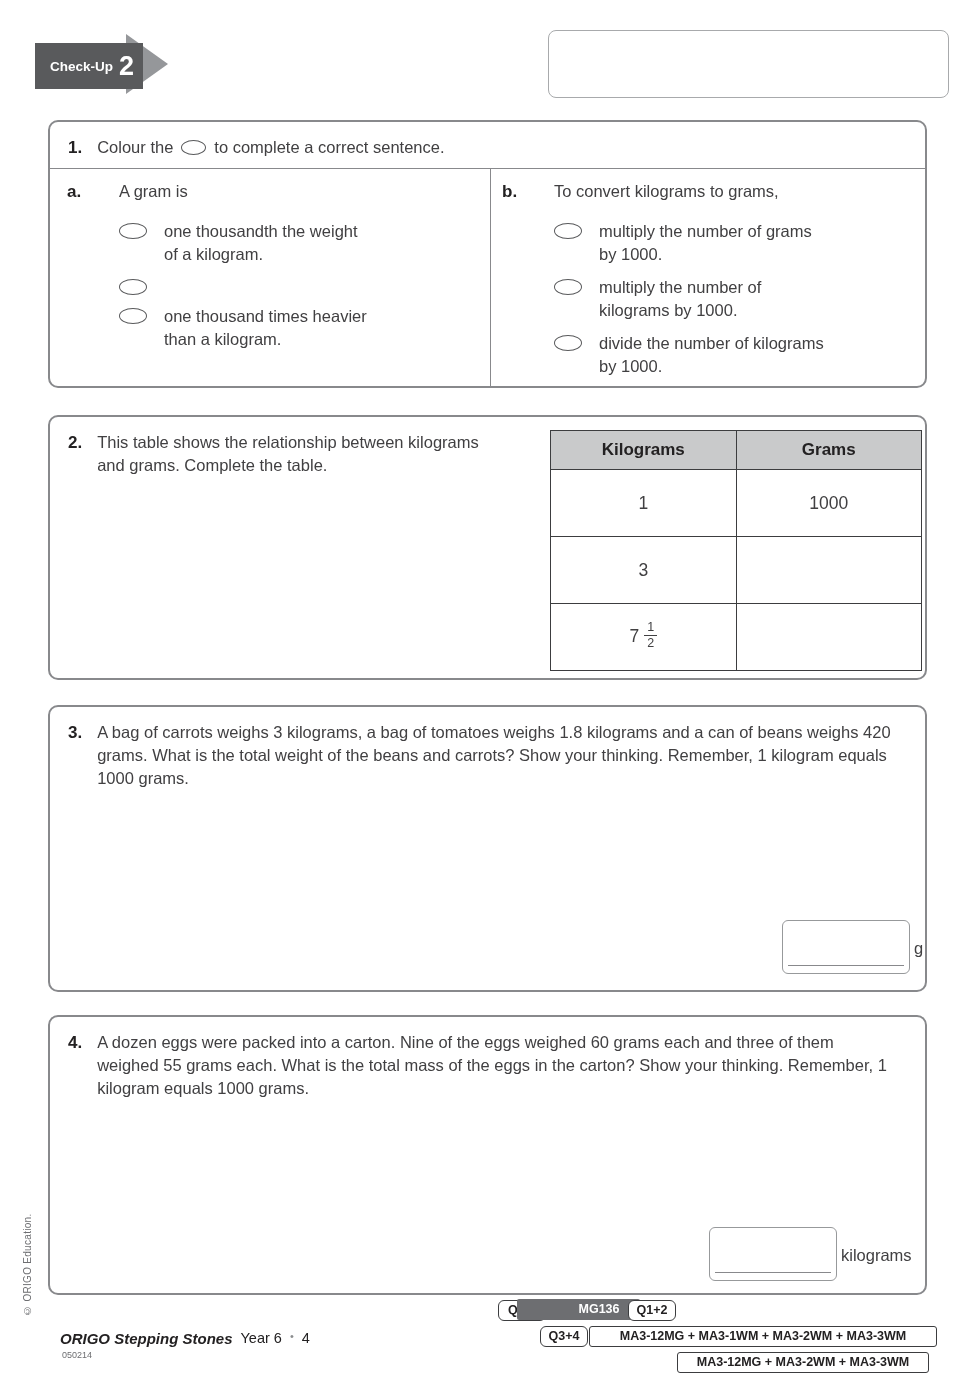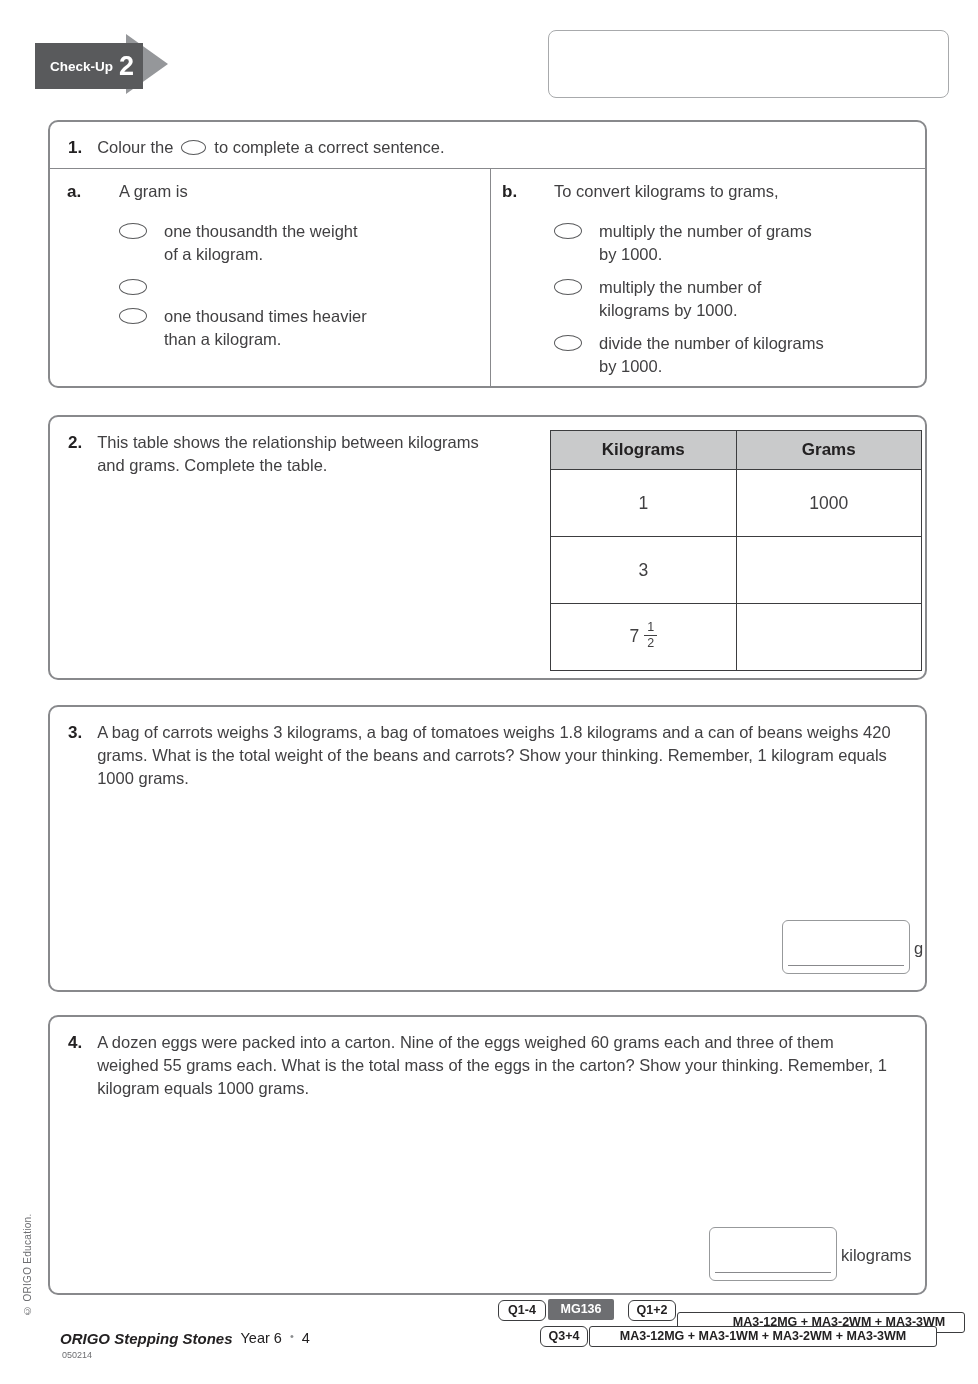--- a/index.html
+++ b/index.html
@@ -98,23 +98,23 @@
   }
   .badge-dark{
     position:absolute;height:21px;line-height:21px;background:#6d6e71;color:#fff;
     font-weight:bold;font-size:12.5px;text-align:center;border-radius:2px;
   }
   .badge-box{
     position:absolute;height:19px;line-height:18px;border:1.6px solid #3c3d3f;border-radius:3px;
     font-weight:bold;font-size:12.5px;color:#232122;text-align:center;background:#fff;
   }
   .b-qrange{left:498px;top:1300px;width:46px;}
-  .b-module{left:548px;top:1299px;width:66px;}
+  .b-module{left:517px;top:1299px;width:82px;padding-left:41px;}
   .b-qgroup1{left:628px;top:1300px;width:46px;}
-  .b-codes1{left:677px;top:1312px;width:250px;padding-left:36px;}
+  .b-codes1{left:677px;top:1352px;width:250px;}
   .b-qgroup2{left:540px;top:1326px;width:46px;}
   .b-codes2{left:589px;top:1326px;width:346px;}
 </style>
 </head>
 <body>
 
 <div class="page">
 
   <div class="checkup-arrowhead"></div>
   <div class="checkup-rect">

